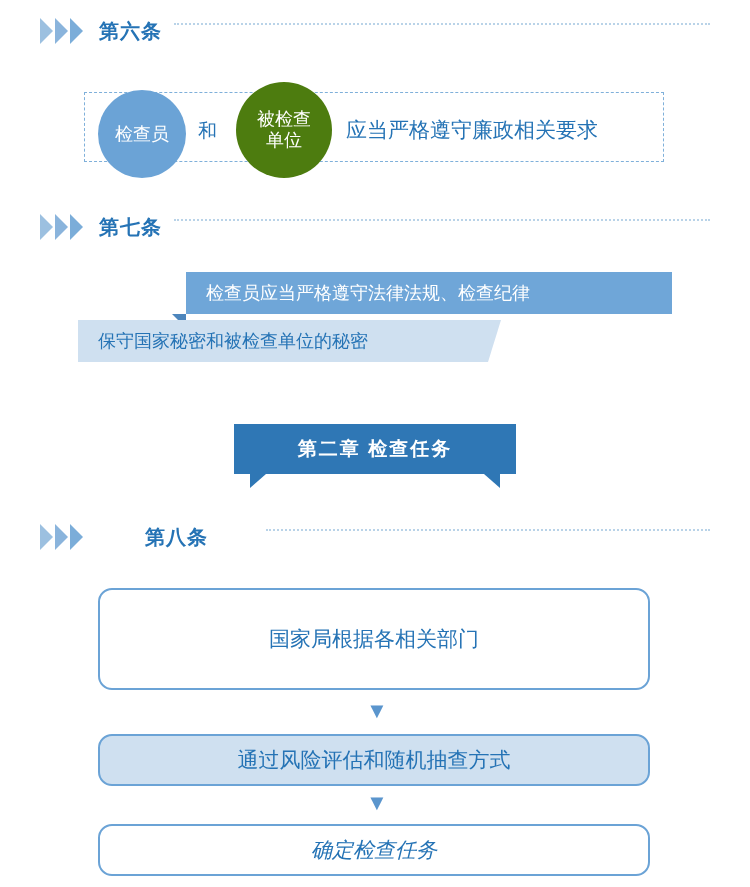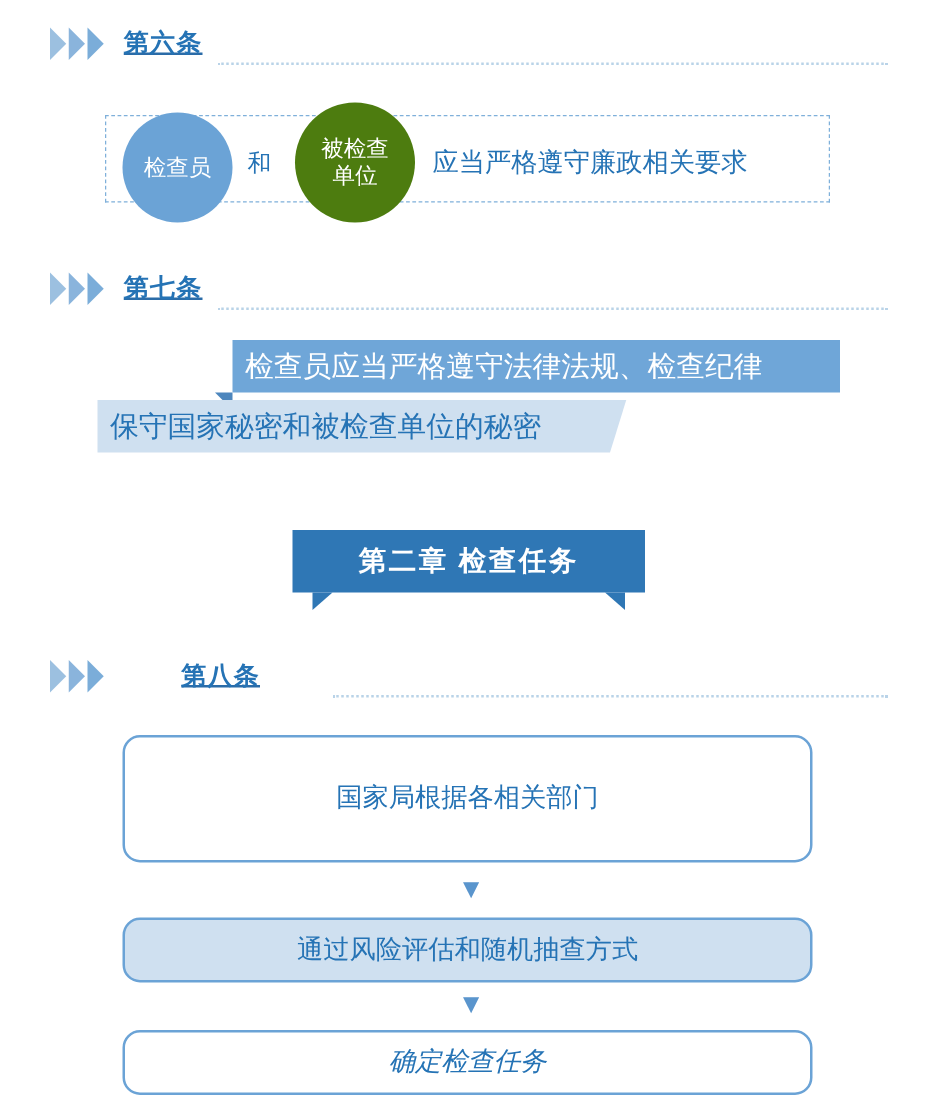--- a/index.html
+++ b/index.html
@@ -13,23 +13,22 @@
     font-family: "Liberation Sans", "DejaVu Sans", sans-serif;
     color: #2b6ca8;
     position: relative;
     overflow: hidden;
   }
 
   
   .section-head {
     position: absolute;
     display: flex;
-    align-items: flex-end;
+    align-items: flex-start;
     height: 30px;
-    text-decoration: underline;
   }
   .chevrons {
     display: flex;
     align-items: center;
     margin-right: 14px;
   }
   .chev {
     width: 0;
     height: 0;
     border-top: 13px solid transparent;
@@ -106,24 +105,24 @@
     font-size: 21px;
     color: #2573b5;
     white-space: nowrap;
   }
 
   
   .banner {
     position: absolute;
     background: #6fa6d8;
     color: #ffffff;
-    font-size: 23px;
-    display: flex;
-    align-items: center;
-    padding: 0 10px;
+    font-size: 18px;
+    display: flex;
+    align-items: center;
+    padding: 0 20px;
     box-sizing: border-box;
     white-space: nowrap;
   }
   #banner1 {
     left: 186px;
     top: 272px;
     width: 486px;
     height: 42px;
   }
   #banner1::after {
@@ -157,21 +156,21 @@
 
   
   #chapter {
     position: absolute;
     left: 234px;
     top: 424px;
     width: 282px;
     height: 50px;
     background: #2f77b5;
     color: #ffffff;
-    font-size: 22px;
+    font-size: 19px;
     font-weight: bold;
     letter-spacing: 2px;
     display: flex;
     align-items: center;
     justify-content: center;
   }
   #chapter::before {
     content: "";
     position: absolute;
     left: 16px;

